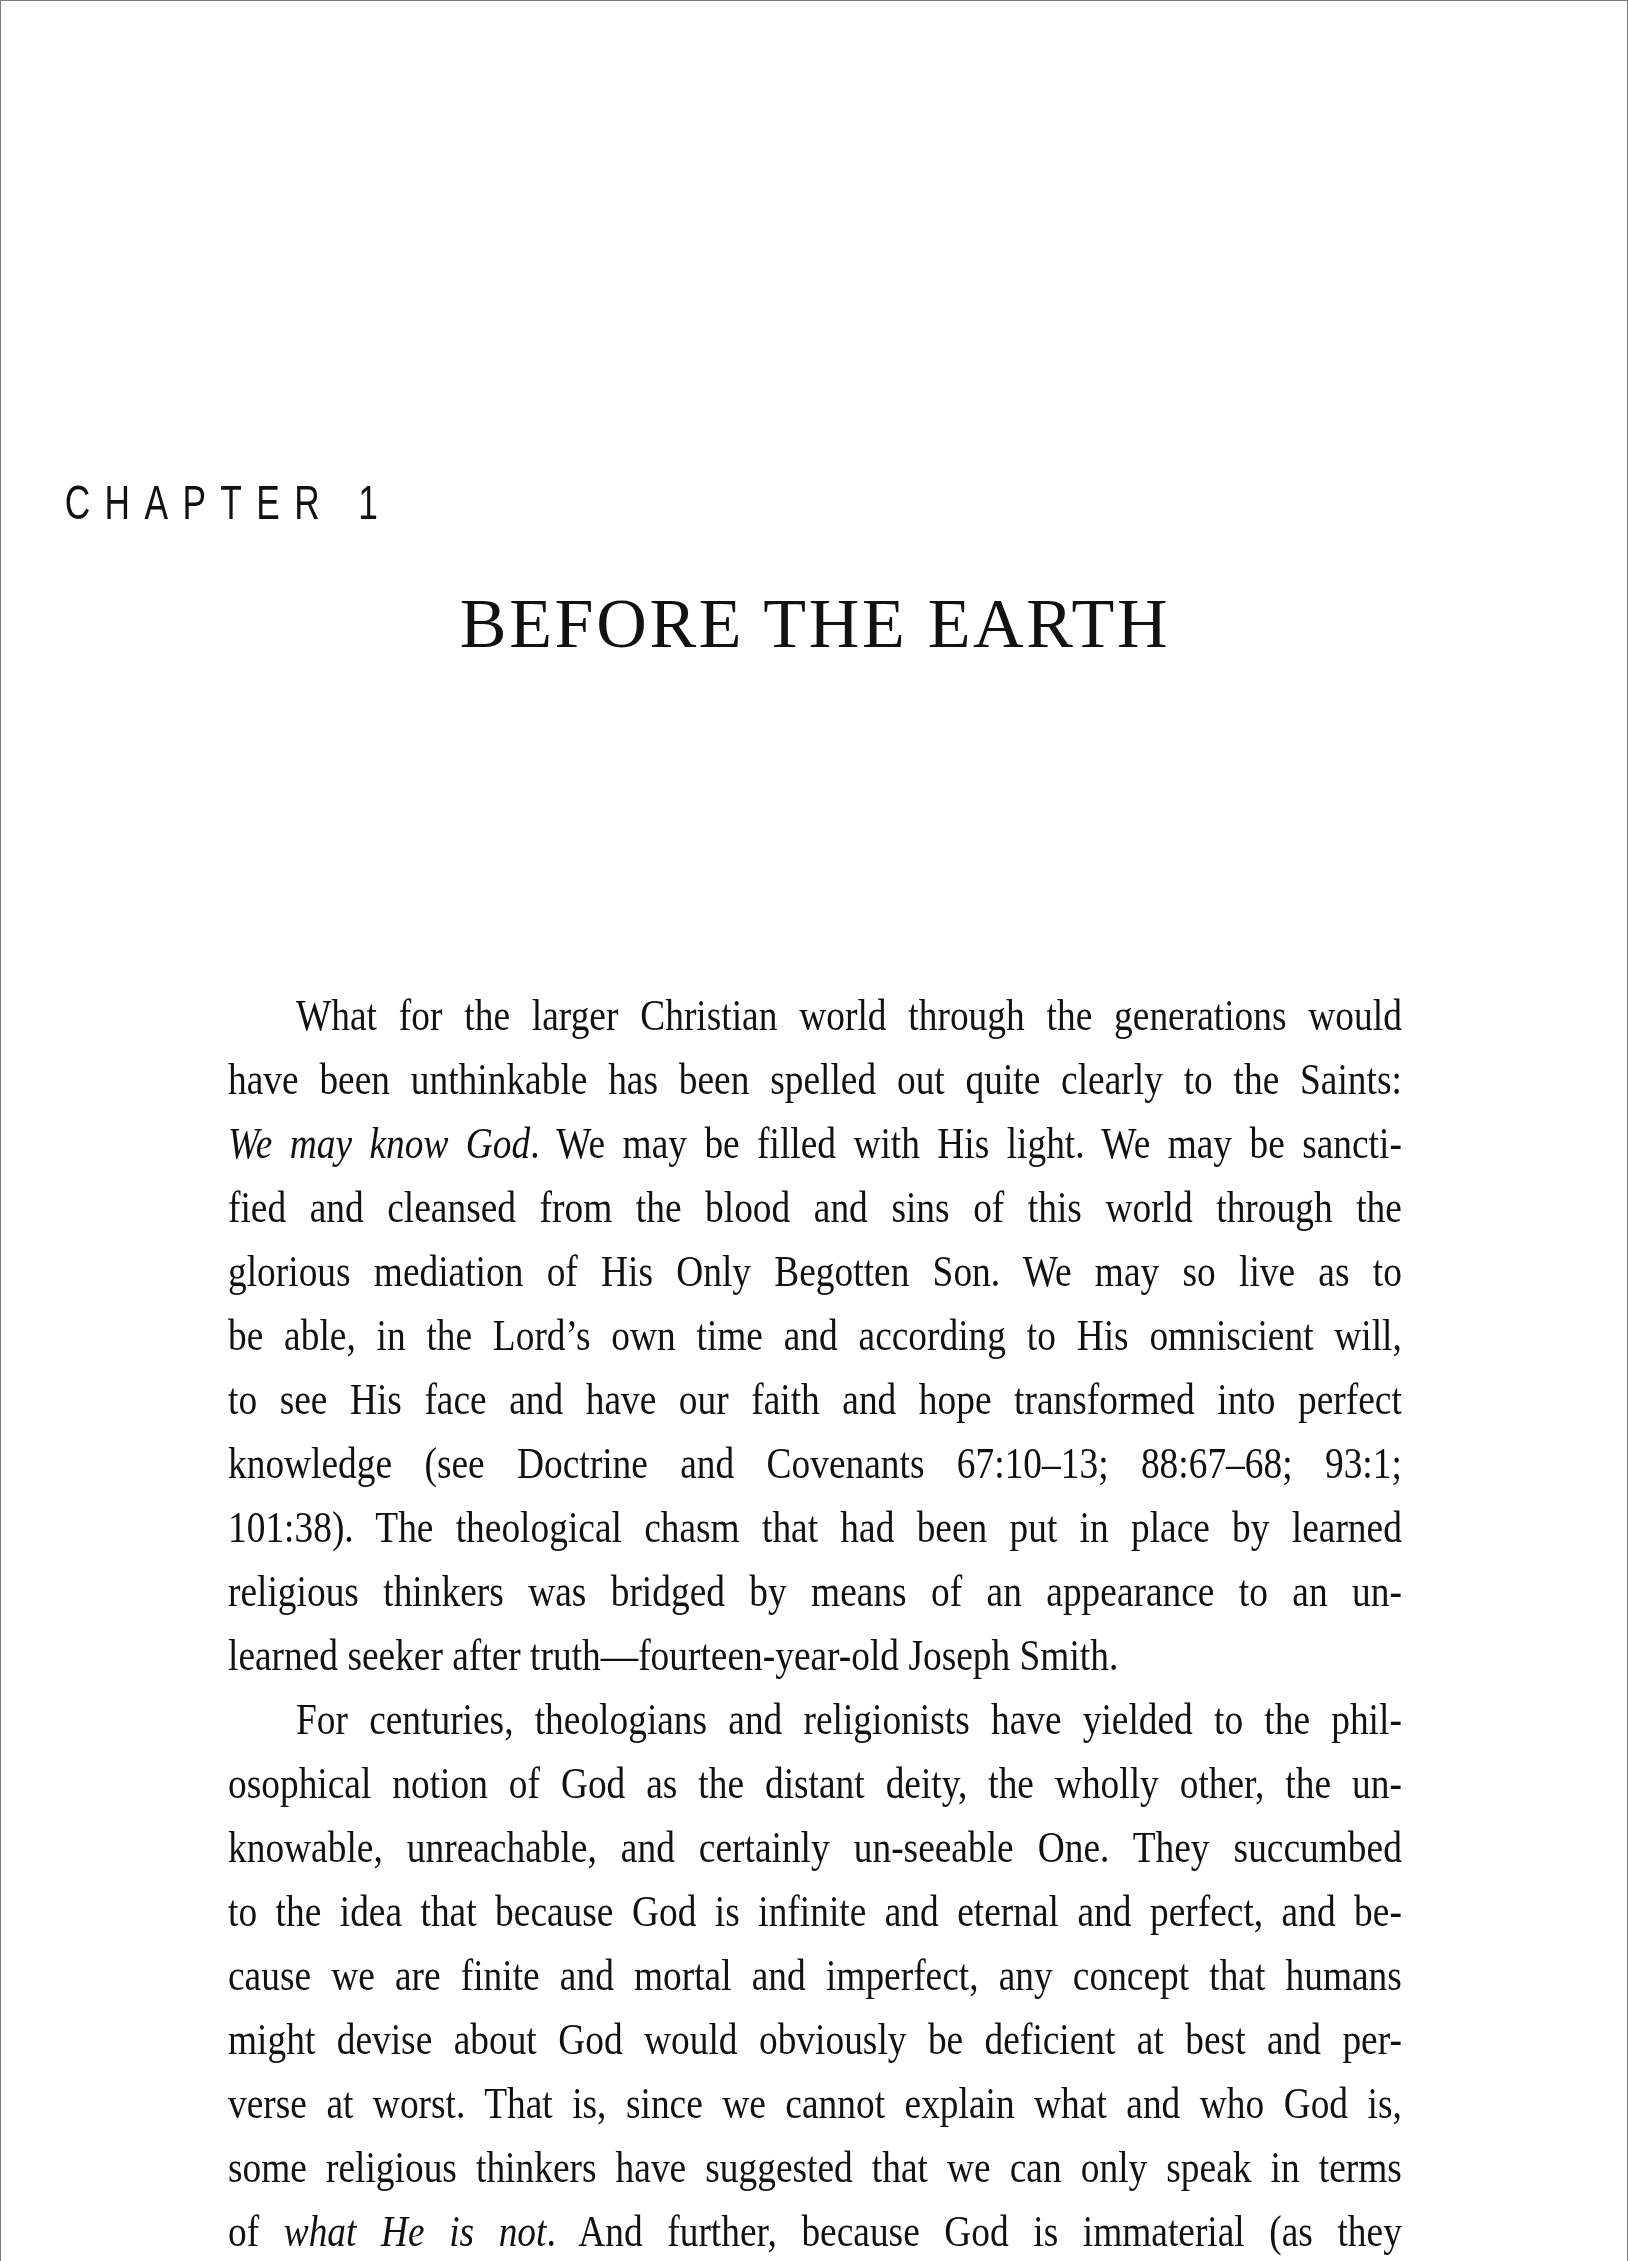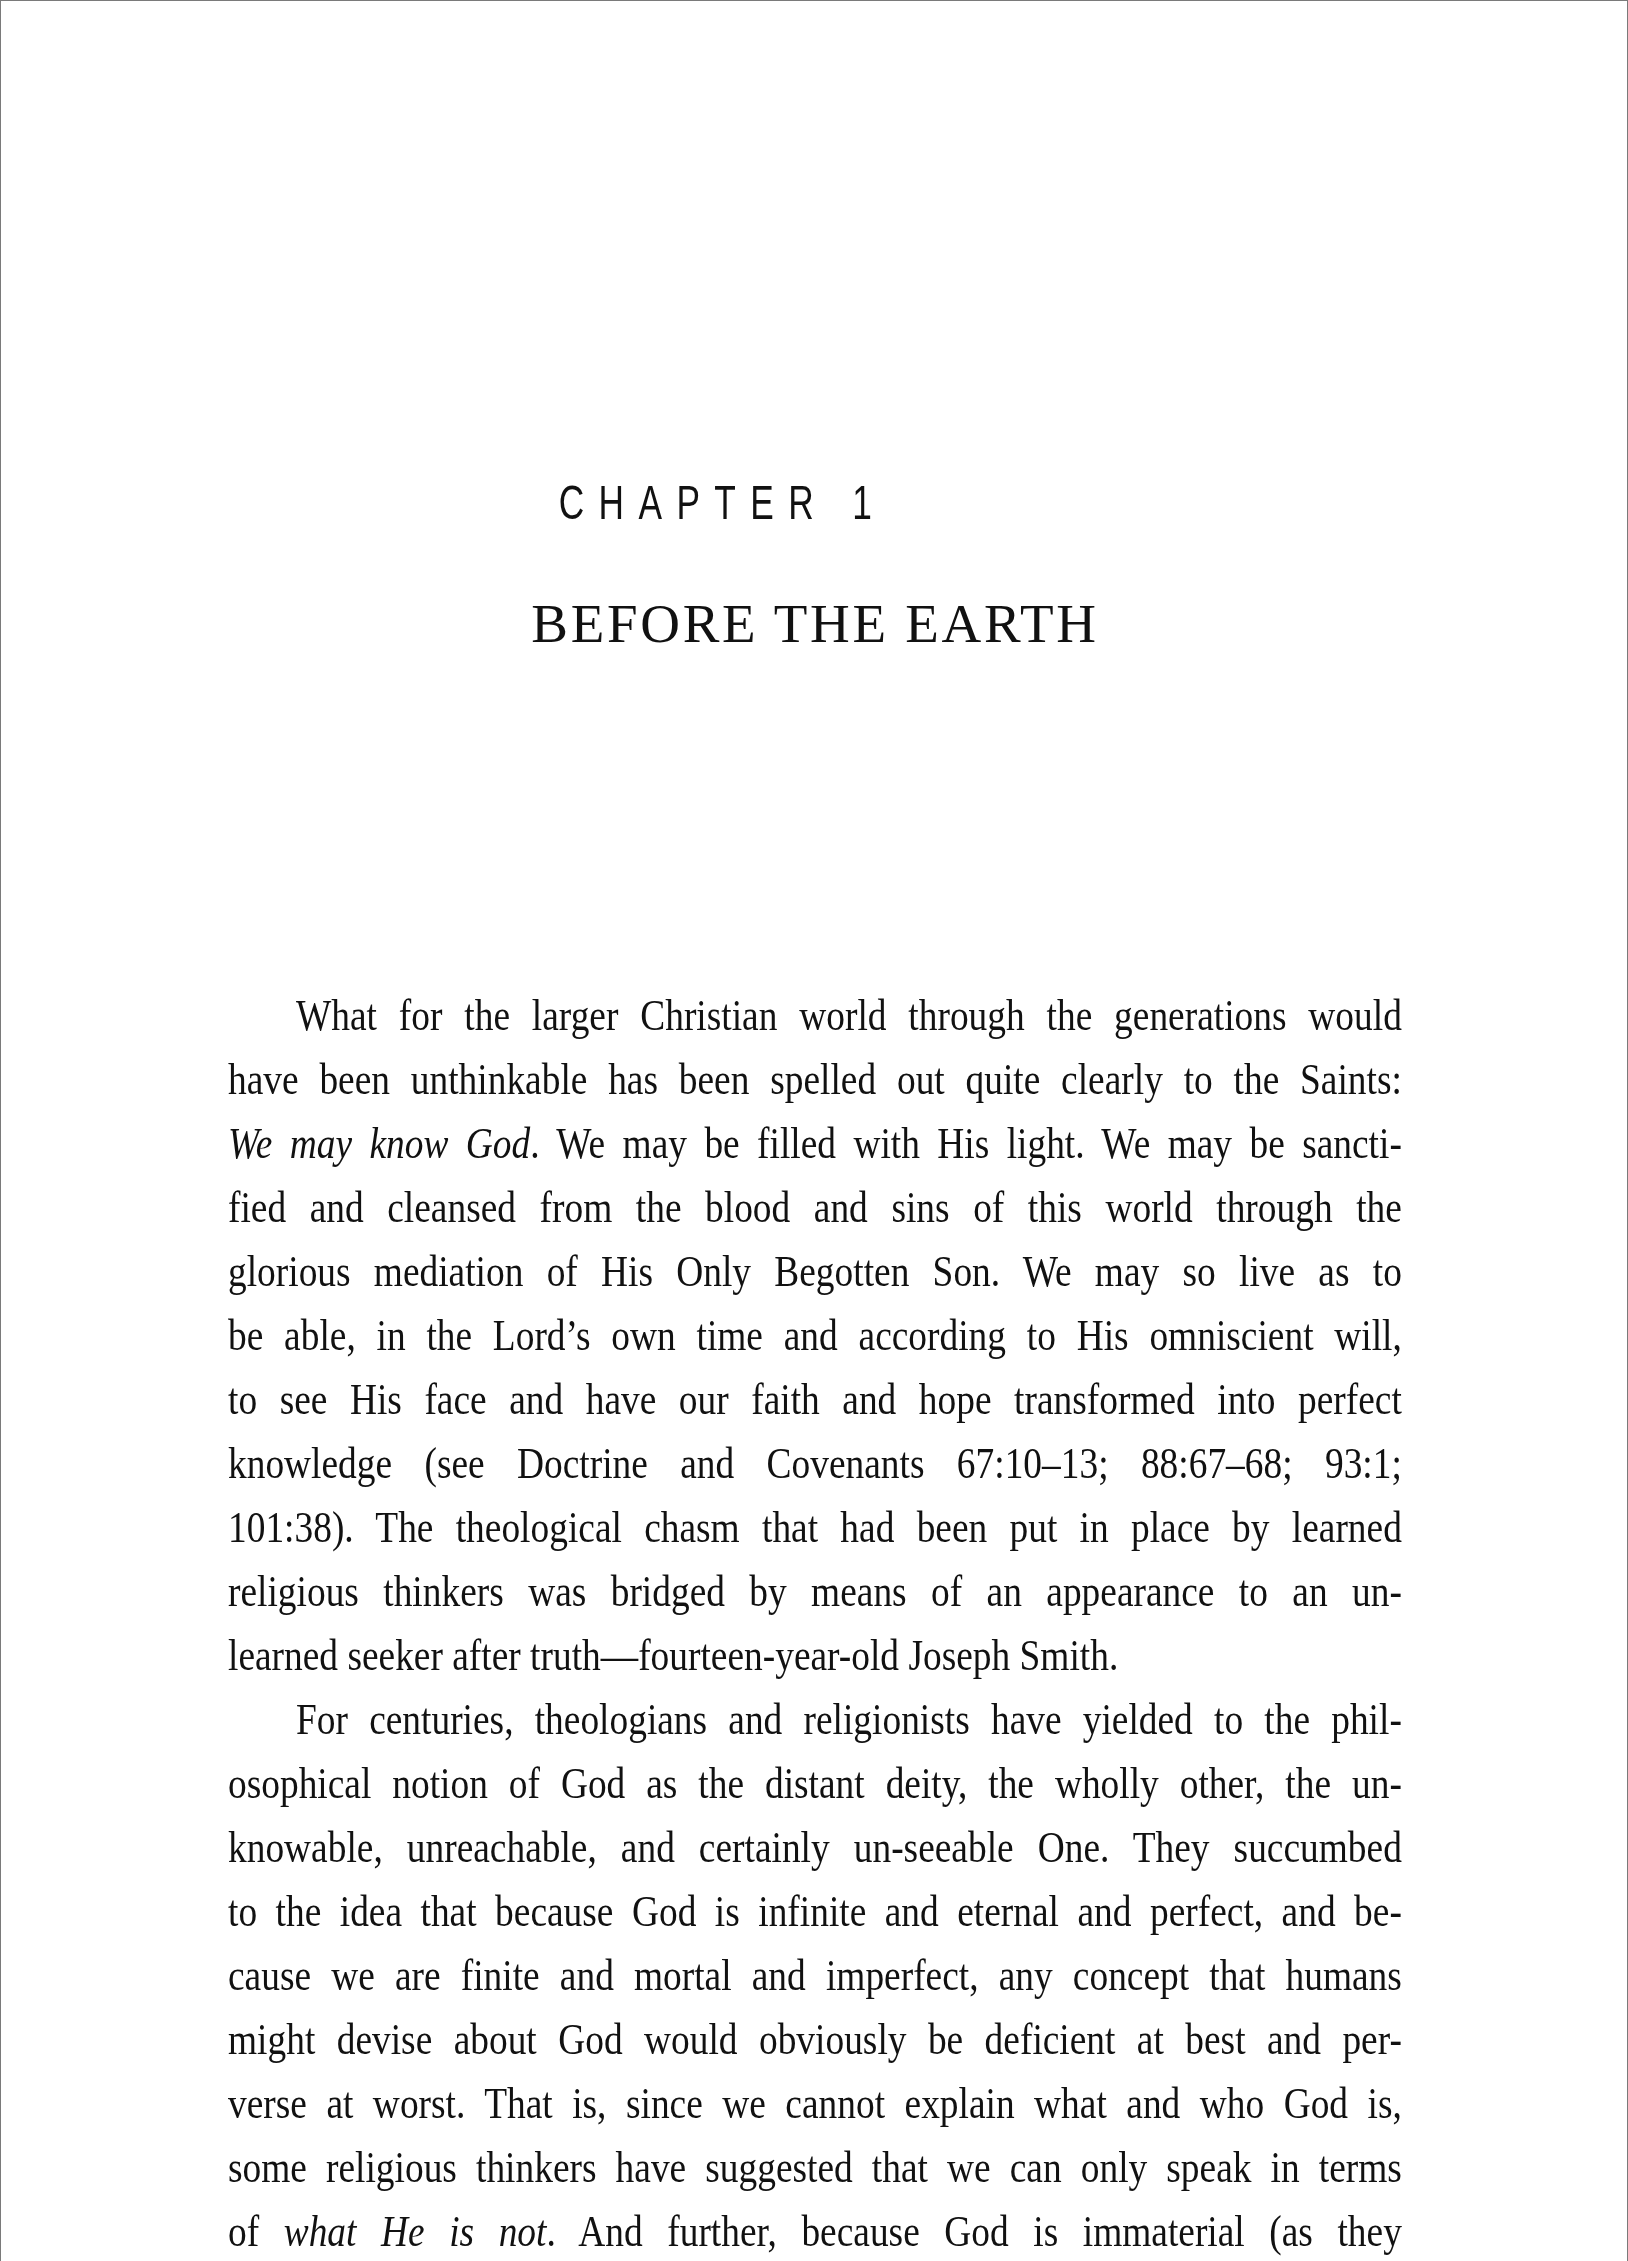--- a/index.html
+++ b/index.html
@@ -8,40 +8,39 @@
     position: absolute; left: 0; top: 0;
     width: 1628px; height: 2442px;
     box-sizing: border-box;
     border: 0.9px solid #7a7a7a;
     background: #ffffff;
   }
   .chapter-label {
     position: absolute;
     left: 0; width: 1424px;
     top: 470px; height: 63px;
-    text-align: center;
     font-family: "Liberation Sans", sans-serif;
     color: #111;
   }
   .chapter-label span {
     display: inline-block;
     font-size: 49px;
     line-height: 63px;
     letter-spacing: 20px;
     margin-right: -20px;
     transform: scaleX(0.72);
     transform-origin: center;
   }
   .chapter-title {
     position: absolute;
     left: 0; width: 1628px;
     top: 583px;
     text-align: center;
     font-family: "Liberation Serif", serif;
-    font-size: 55px;
+    font-size: 70px;
     line-height: 79px;
     letter-spacing: 2.7px;
     color: #111;
   }
   .chapter-title .tline { display: block; white-space: nowrap; }
   .body-text {
     position: absolute;
     left: 227px; top: 983px;
     width: 1174px;
     color: #111;

